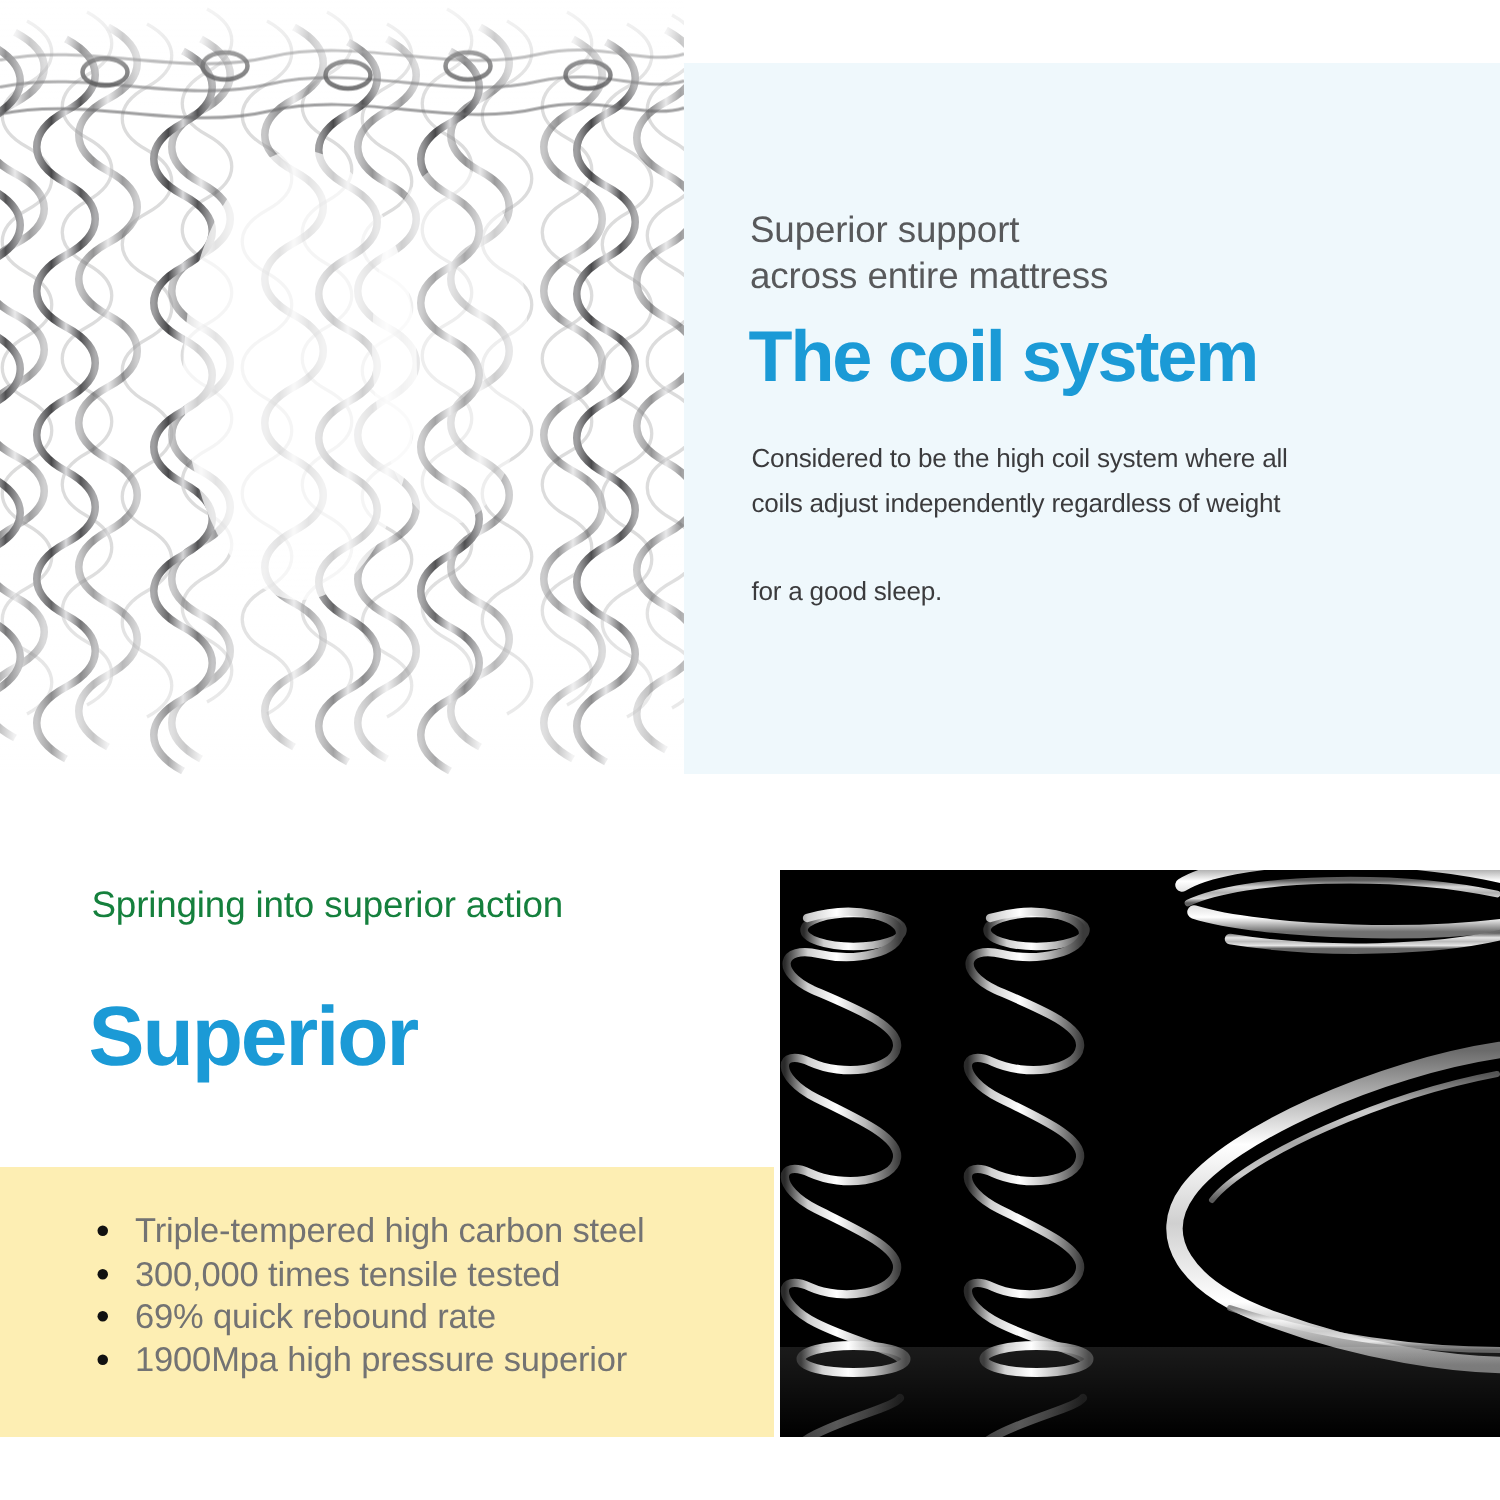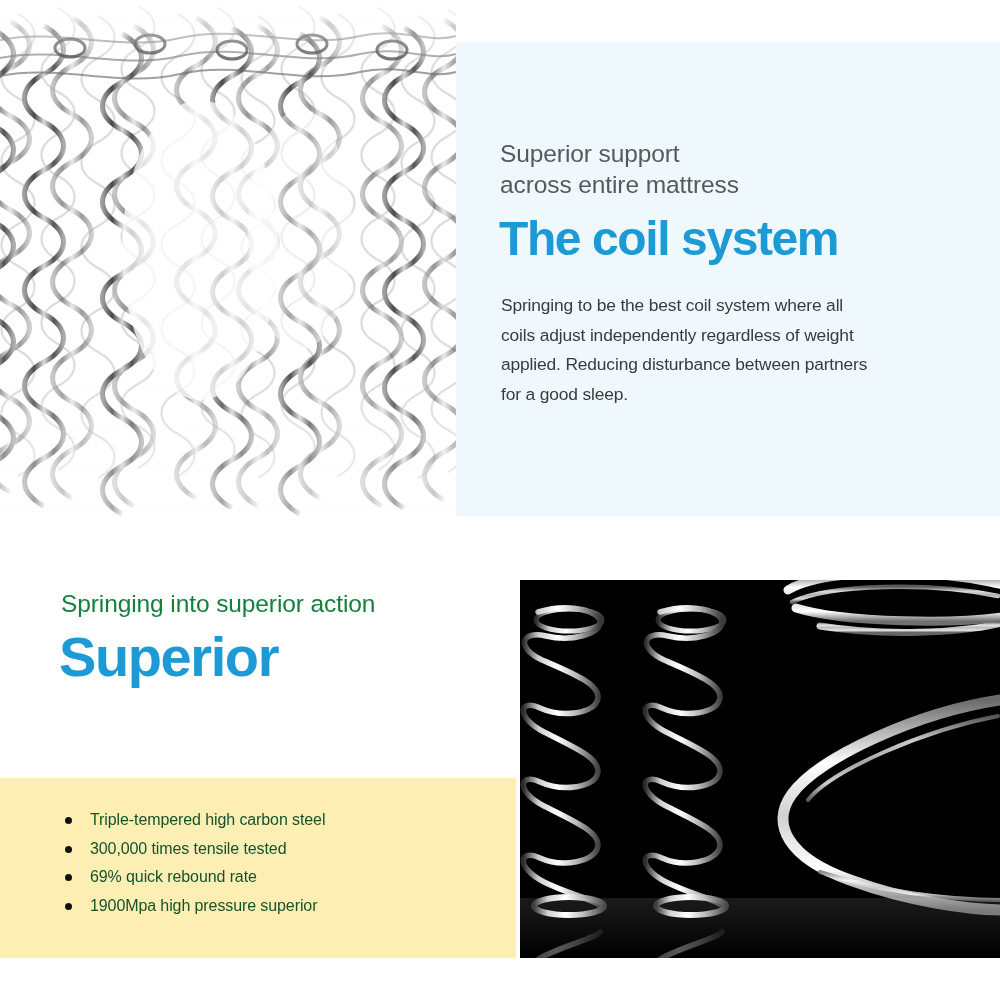--- a/index.html
+++ b/index.html
@@ -29,28 +29,28 @@
   .btm-left{position:absolute;left:0;top:580px;width:516px;height:378px;
             background:#ffffff;}
   .band-yellow{position:absolute;left:0;top:778px;width:516px;height:180px;
             background:#fdeeb3;}
   .btm-photo{position:absolute;left:520px;top:580px;width:480px;height:378px;
             background:#000;overflow:hidden;}
 
   .eyebrow2{position:absolute;left:61px;top:588px;width:440px;
            font-size:24.5px;line-height:31px;color:#15803d;
            letter-spacing:-0.1px;}
-  .headline-blue2{position:absolute;left:59px;top:628px;width:470px;
+  .headline-blue2{position:absolute;left:59px;top:662px;width:470px;
            font-size:56px;line-height:57px;font-weight:bold;color:#1b9ad6;
            letter-spacing:-1.4px;}
 
   .bullets{position:absolute;left:62px;top:806px;width:420px;
            margin:0;padding:0;list-style:none;}
   .bullets li{position:relative;padding-left:28px;
-           font-size:16px;line-height:28.6px;color:#14532d;
+           font-size:23px;line-height:28.6px;color:#737373;
            letter-spacing:-0.1px;}
   .bullets li::before{content:"";position:absolute;left:3px;top:11px;
            width:7px;height:7px;border-radius:50%;background:#111;}
 
   
   .coil-light{position:absolute;inset:0;width:100%;height:100%;display:block;}
   
   .coil-dark{position:absolute;inset:0;width:100%;height:100%;display:block;}
 </style>
 </head>
@@ -153,23 +153,23 @@
     </svg>
   </div>
 
   <div class="top-info">
     <div class="eyebrow">
       <span>Superior support</span><br>
       <span>across entire mattress</span>
     </div>
     <div class="headline-blue">The coil system</div>
     <div class="bodycopy">
-      <span>Springing to be the best coil system where all</span><br>
+      <span>Considered to be the high coil system where all</span><br>
       <span>coils adjust independently regardless of weight</span><br>
-      <span>applied. Reducing disturbance between partners</span><br>
+      <br>
       <span>for a good sleep.</span>
     </div>
   </div>
 
   <div class="btm-left"></div>
   <div class="band-yellow"></div>
 
   <div class="eyebrow2">Springing into superior action</div>
   <div class="headline-blue2">
     <span>Superior</span><br>

